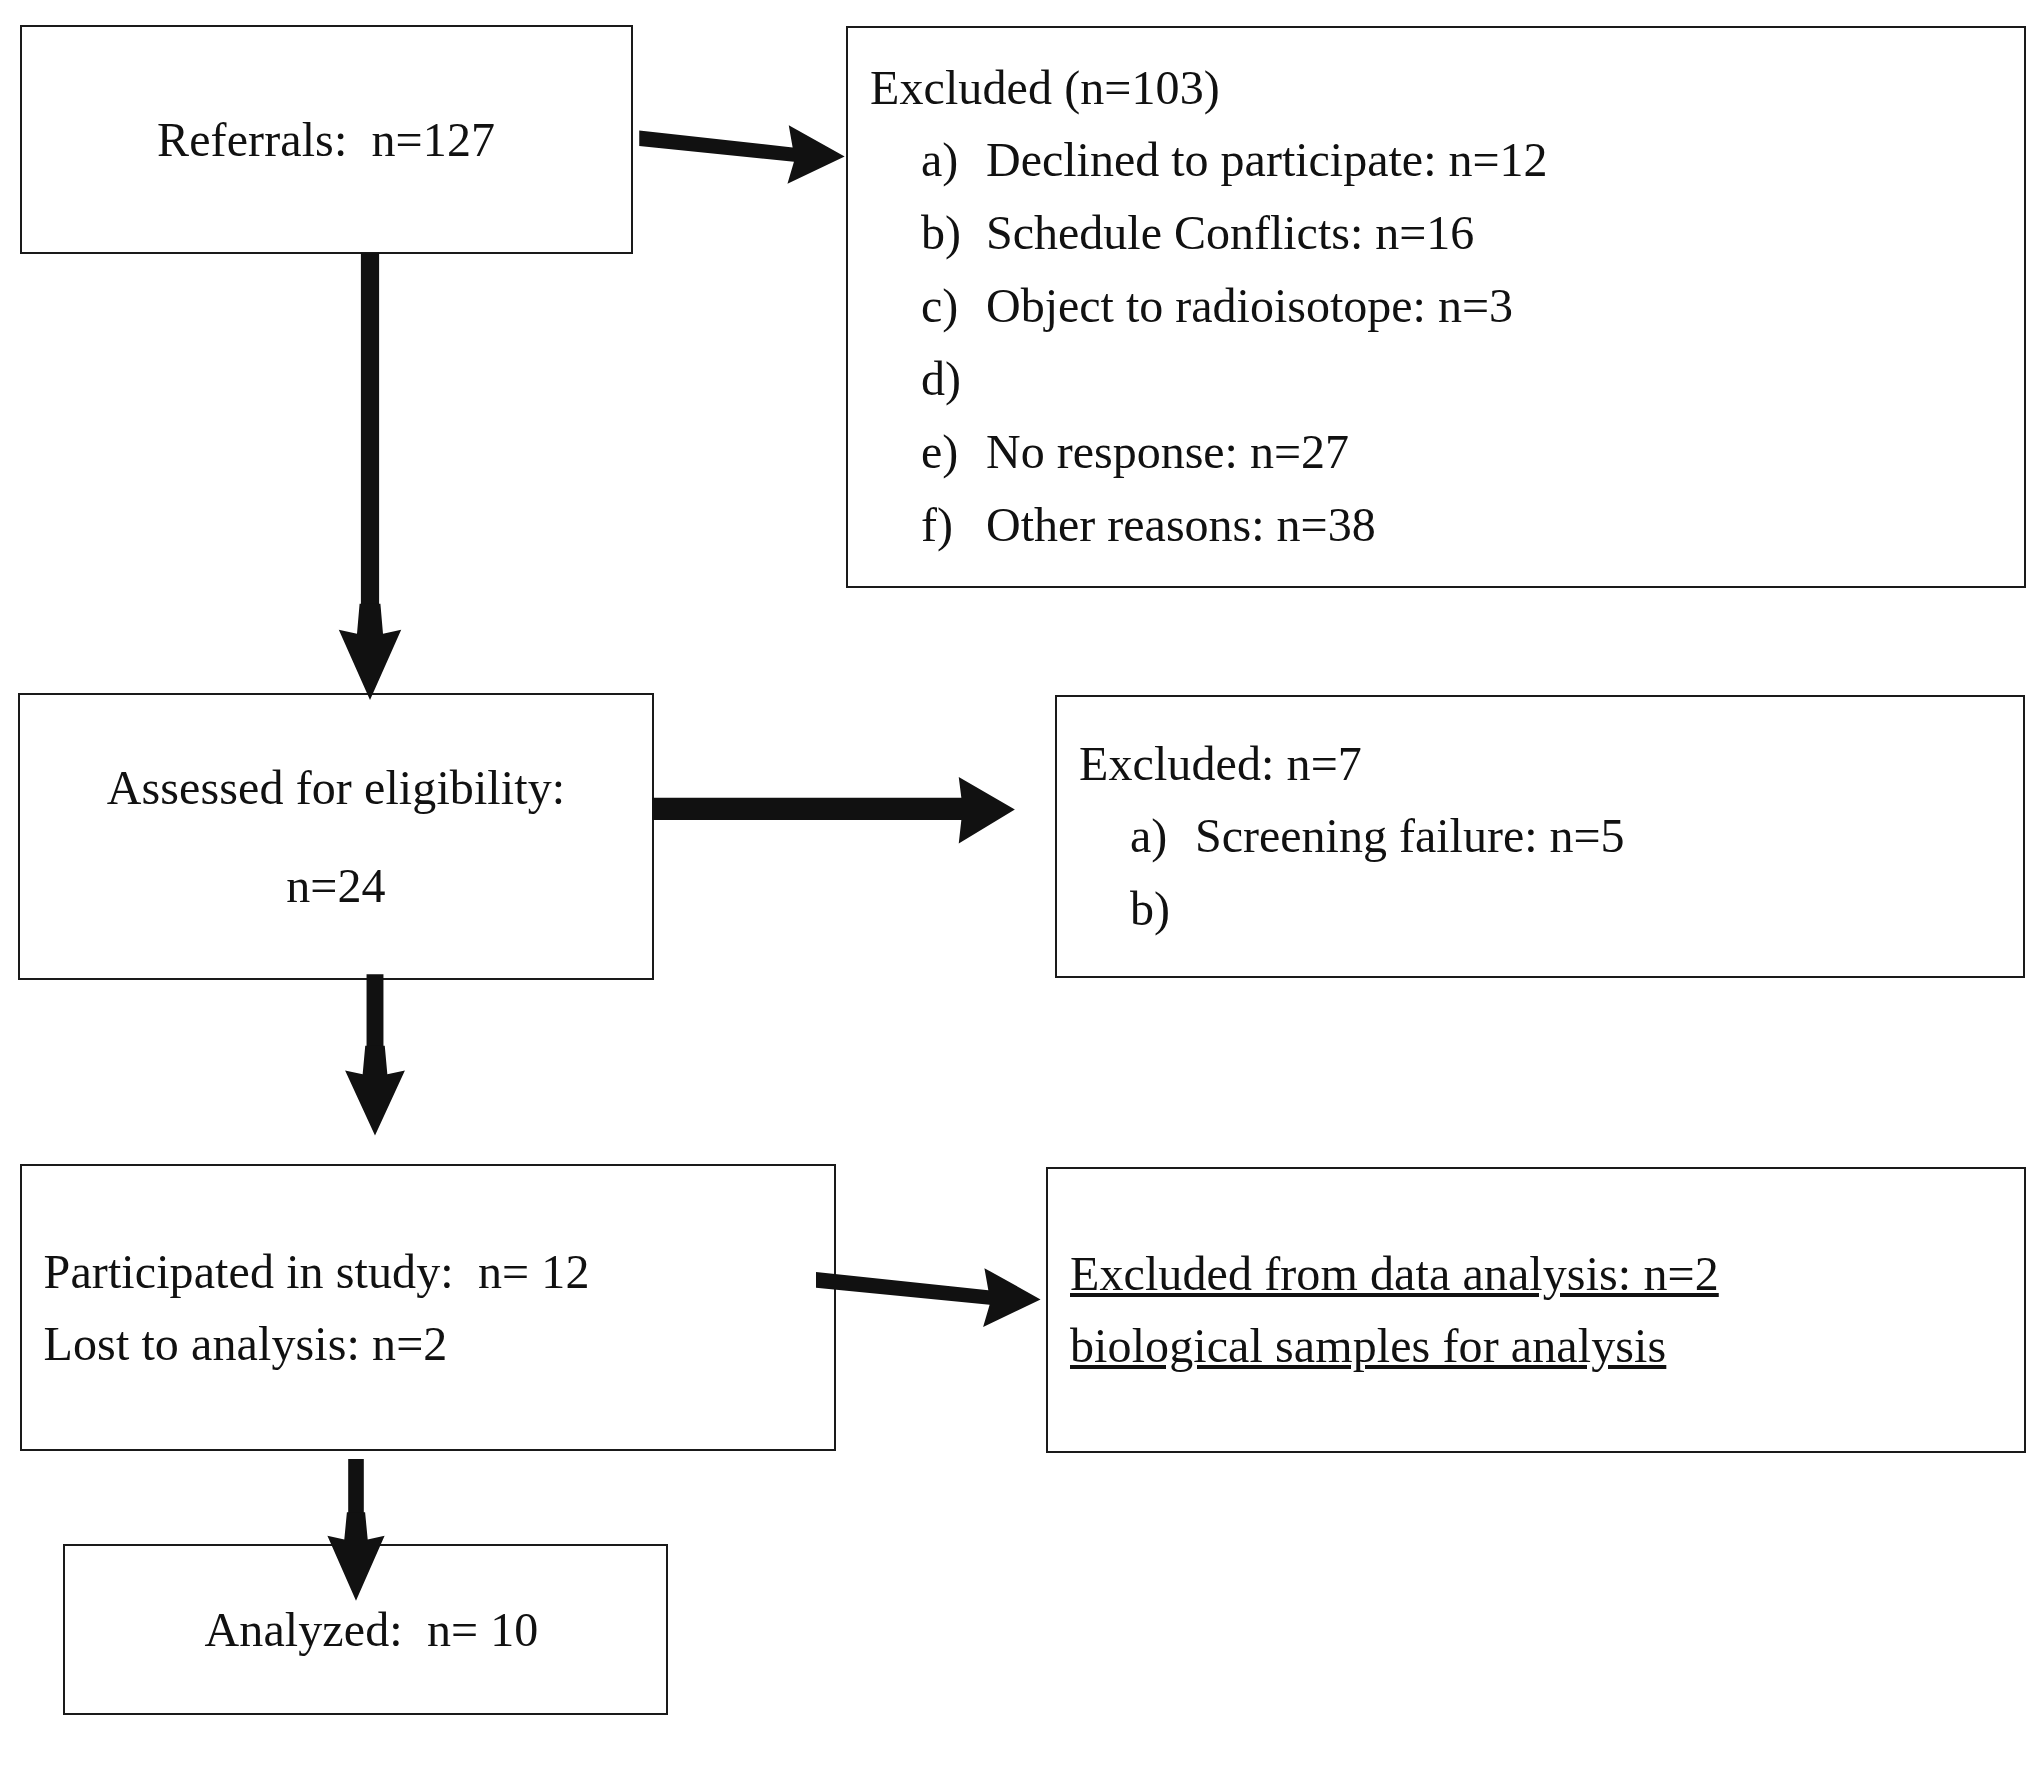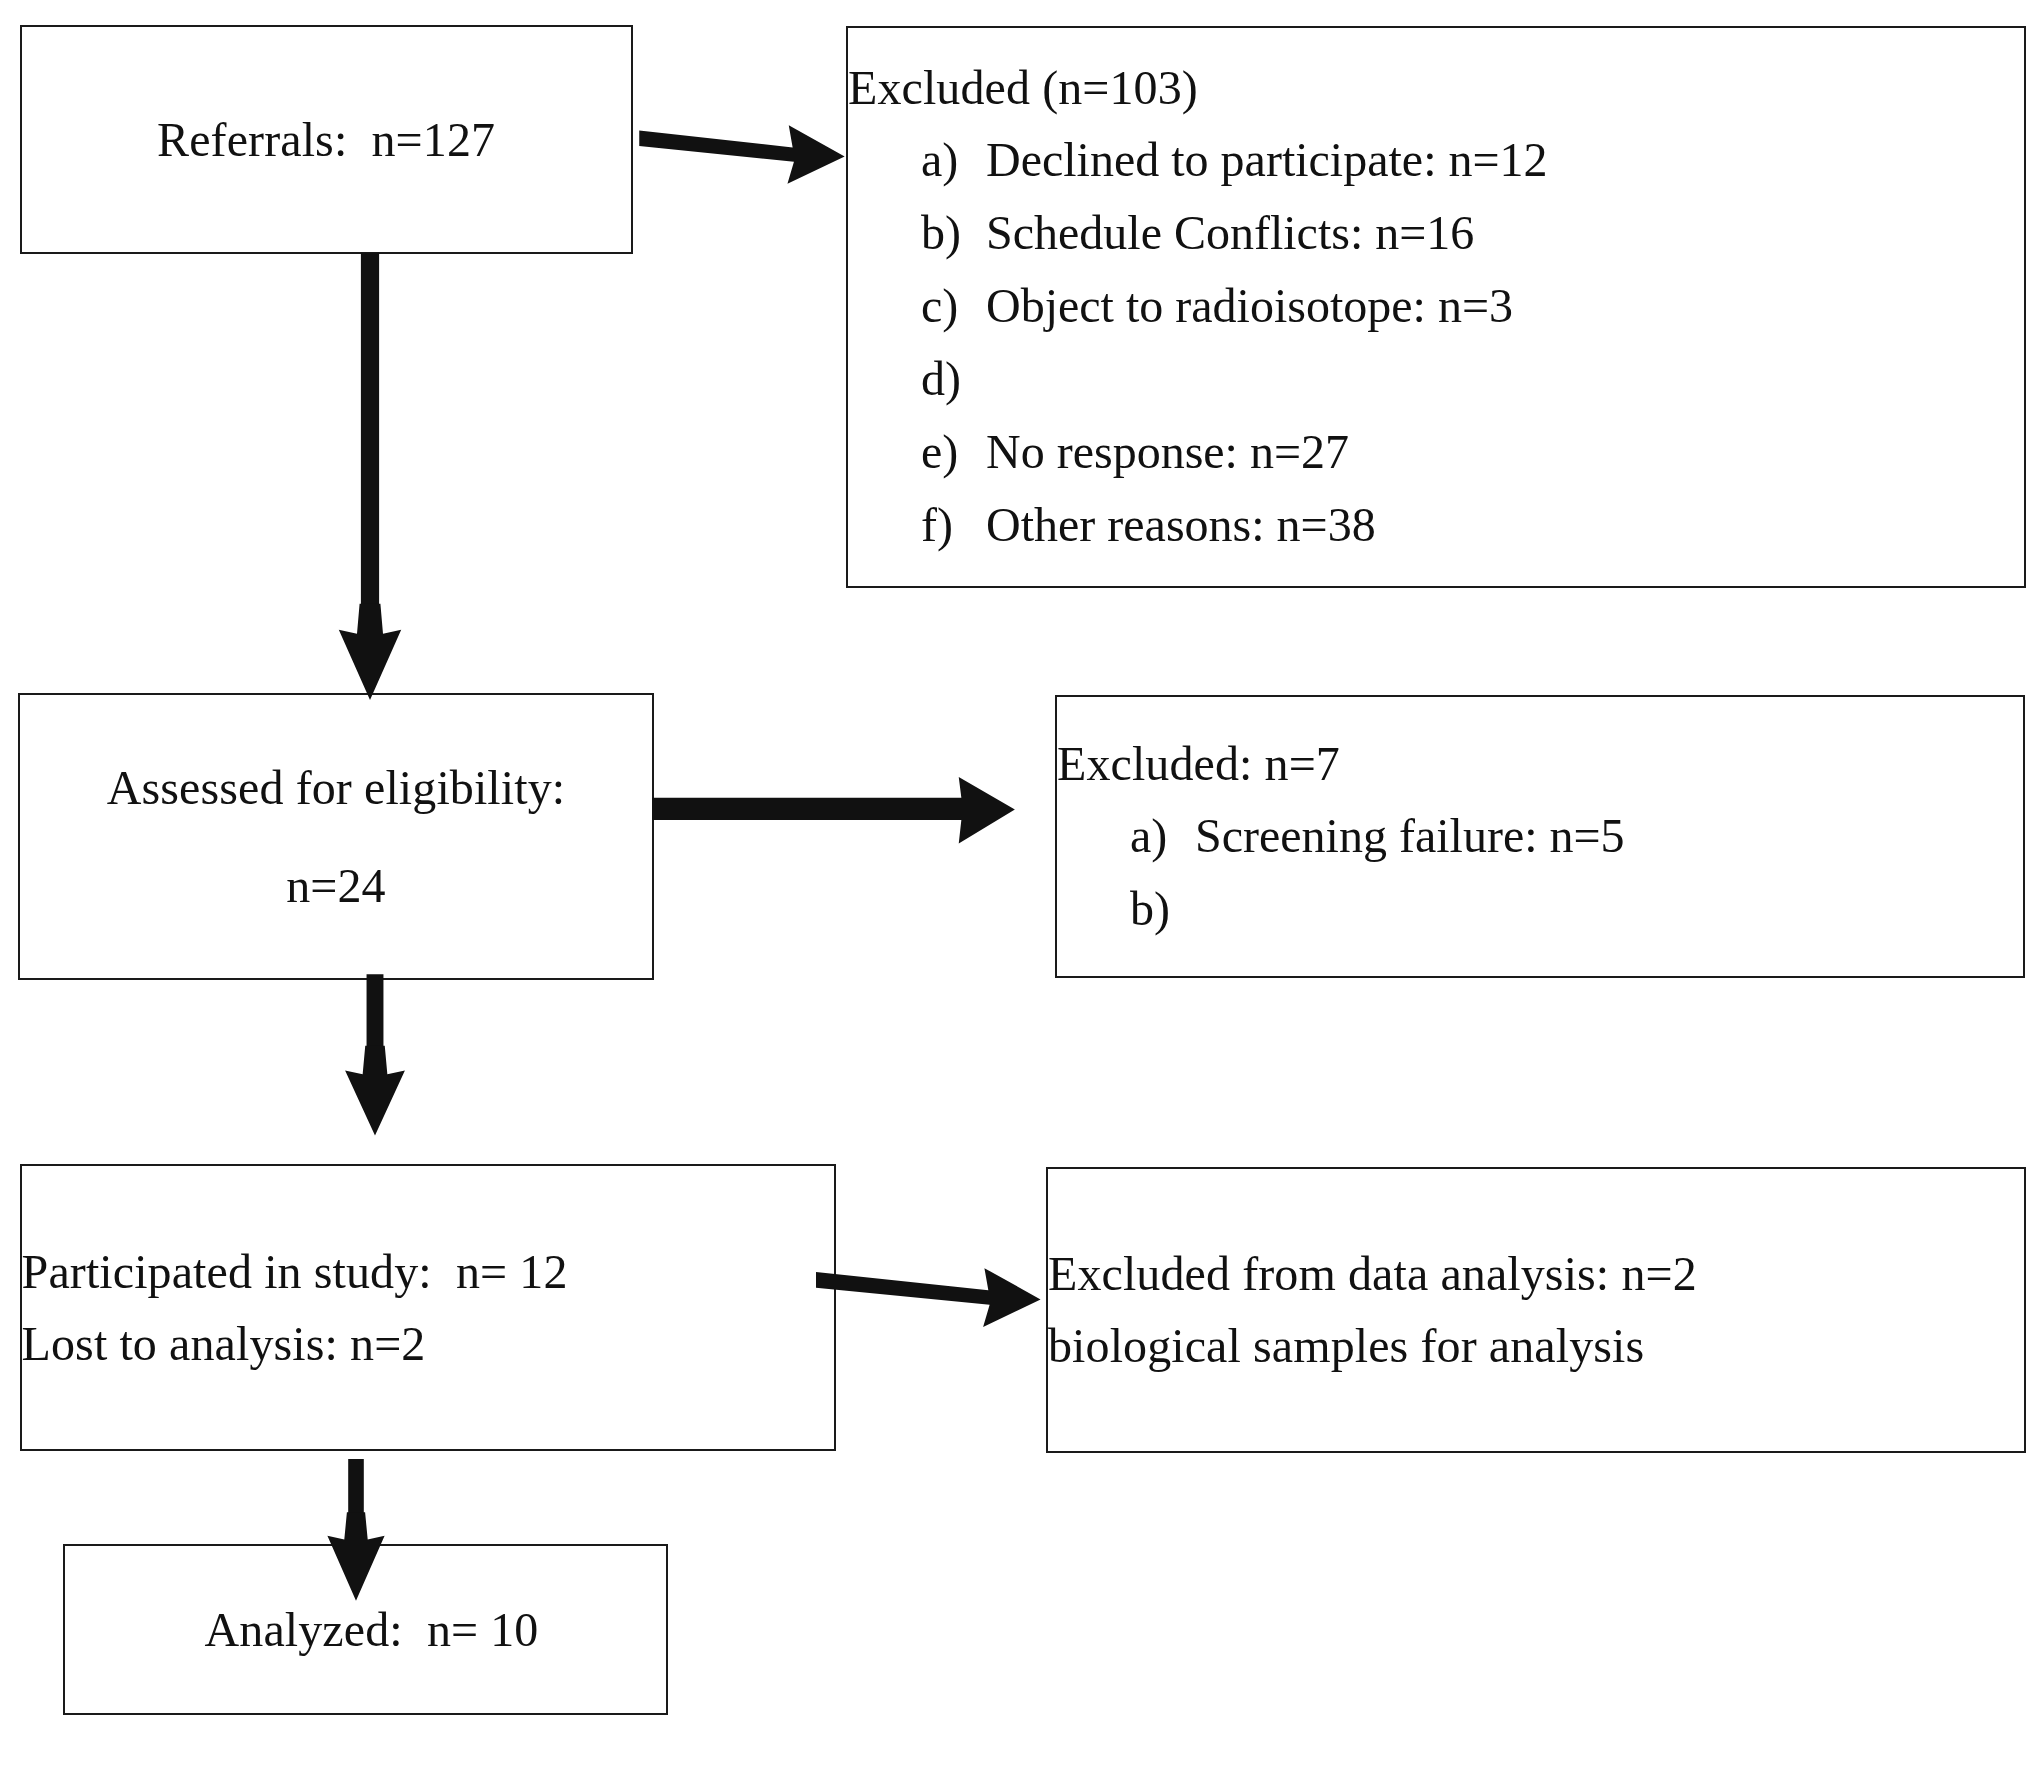--- a/index.html
+++ b/index.html
@@ -27,21 +27,21 @@
   }
   .node.center { align-items: center; text-align: center; }
   .node.left   { align-items: flex-start; text-align: left; }
 
   .line {
     font-size: 48px;
     line-height: 1.5;
     white-space: pre;
     letter-spacing: 0.1px;
   }
-  .node.left .line { }
+  .node.left .line { padding-left: 22px; }
 
   .list { margin: 0; padding: 0; list-style: none; }
   .list li {
     display: flex;
     font-size: 48px;
     line-height: 1.52;
     white-space: pre;
     padding-left: 73px;
   }
   .list li .marker {
@@ -49,21 +49,21 @@
     width: 65px;
     flex: 0 0 65px;
   }
 
   
   #box-referrals      { left: 19.6px;   top: 25px;   width: 613px;  height: 229px; }
   #box-excluded-1     { left: 846px; top: 26px;   width: 1180px; height: 562px; }
   #box-assessed       { left: 18px;   top: 693px; width: 636px;  height: 287px; gap: 26px; }
   #box-excluded-2     { left: 1055px; top: 695px; width: 970px; height: 283px; }
   #box-participated   { left: 19.6px;   top: 1164px; width: 816px; height: 287px; }
-  #box-excluded-3     { left: 1046px; top: 1167px; width: 980px; height: 286px; }
+  #box-excluded-3     { left: 1046px; top: 1167px; width: 980px; height: 286px; text-decoration: underline; }
   #box-analyzed       { left: 63px;   top: 1544px; width: 605px;  height: 171px; padding-left: 12px; }
 
   
   .conn { position: absolute; }
   .conn svg { display: block; overflow: visible; }
 
   #conn-v1 { left: 331px; top: 252px;  }
   #conn-v2 { left: 336px; top: 974px; }
   #conn-v3 { left: 317px; top: 1459px; }
   #conn-h1 { left: 639px;  top: 98px;  }

